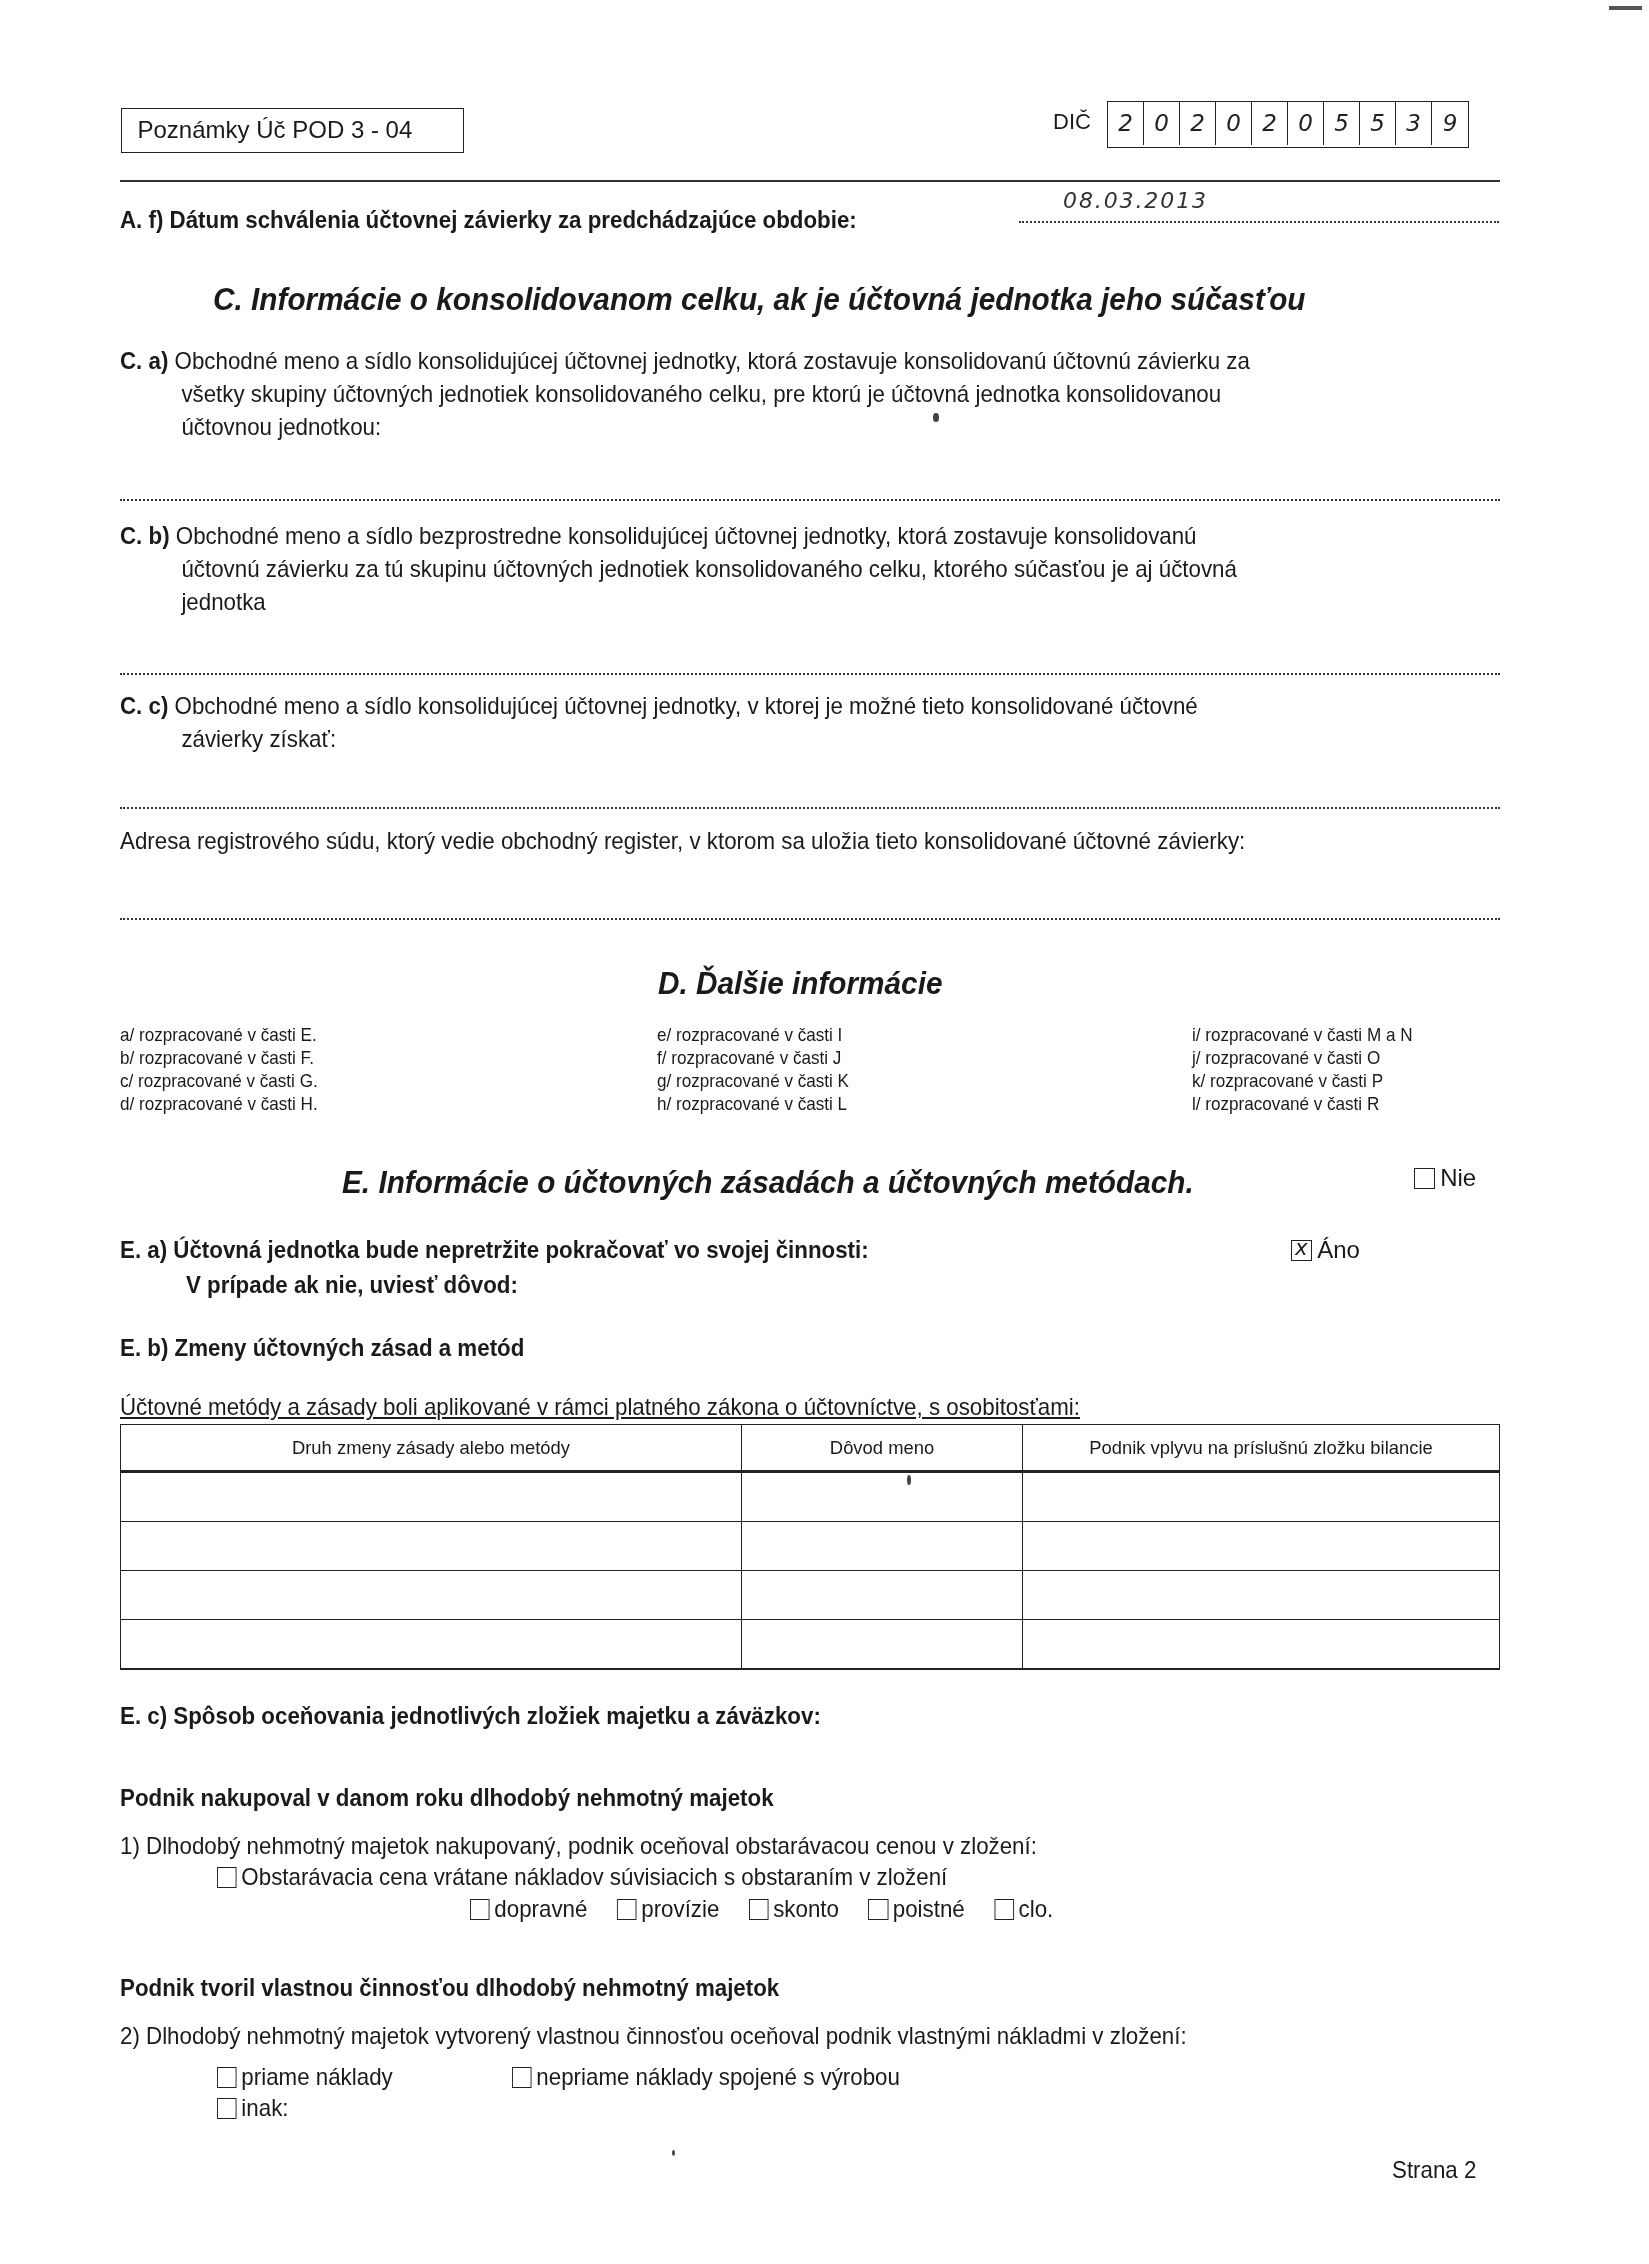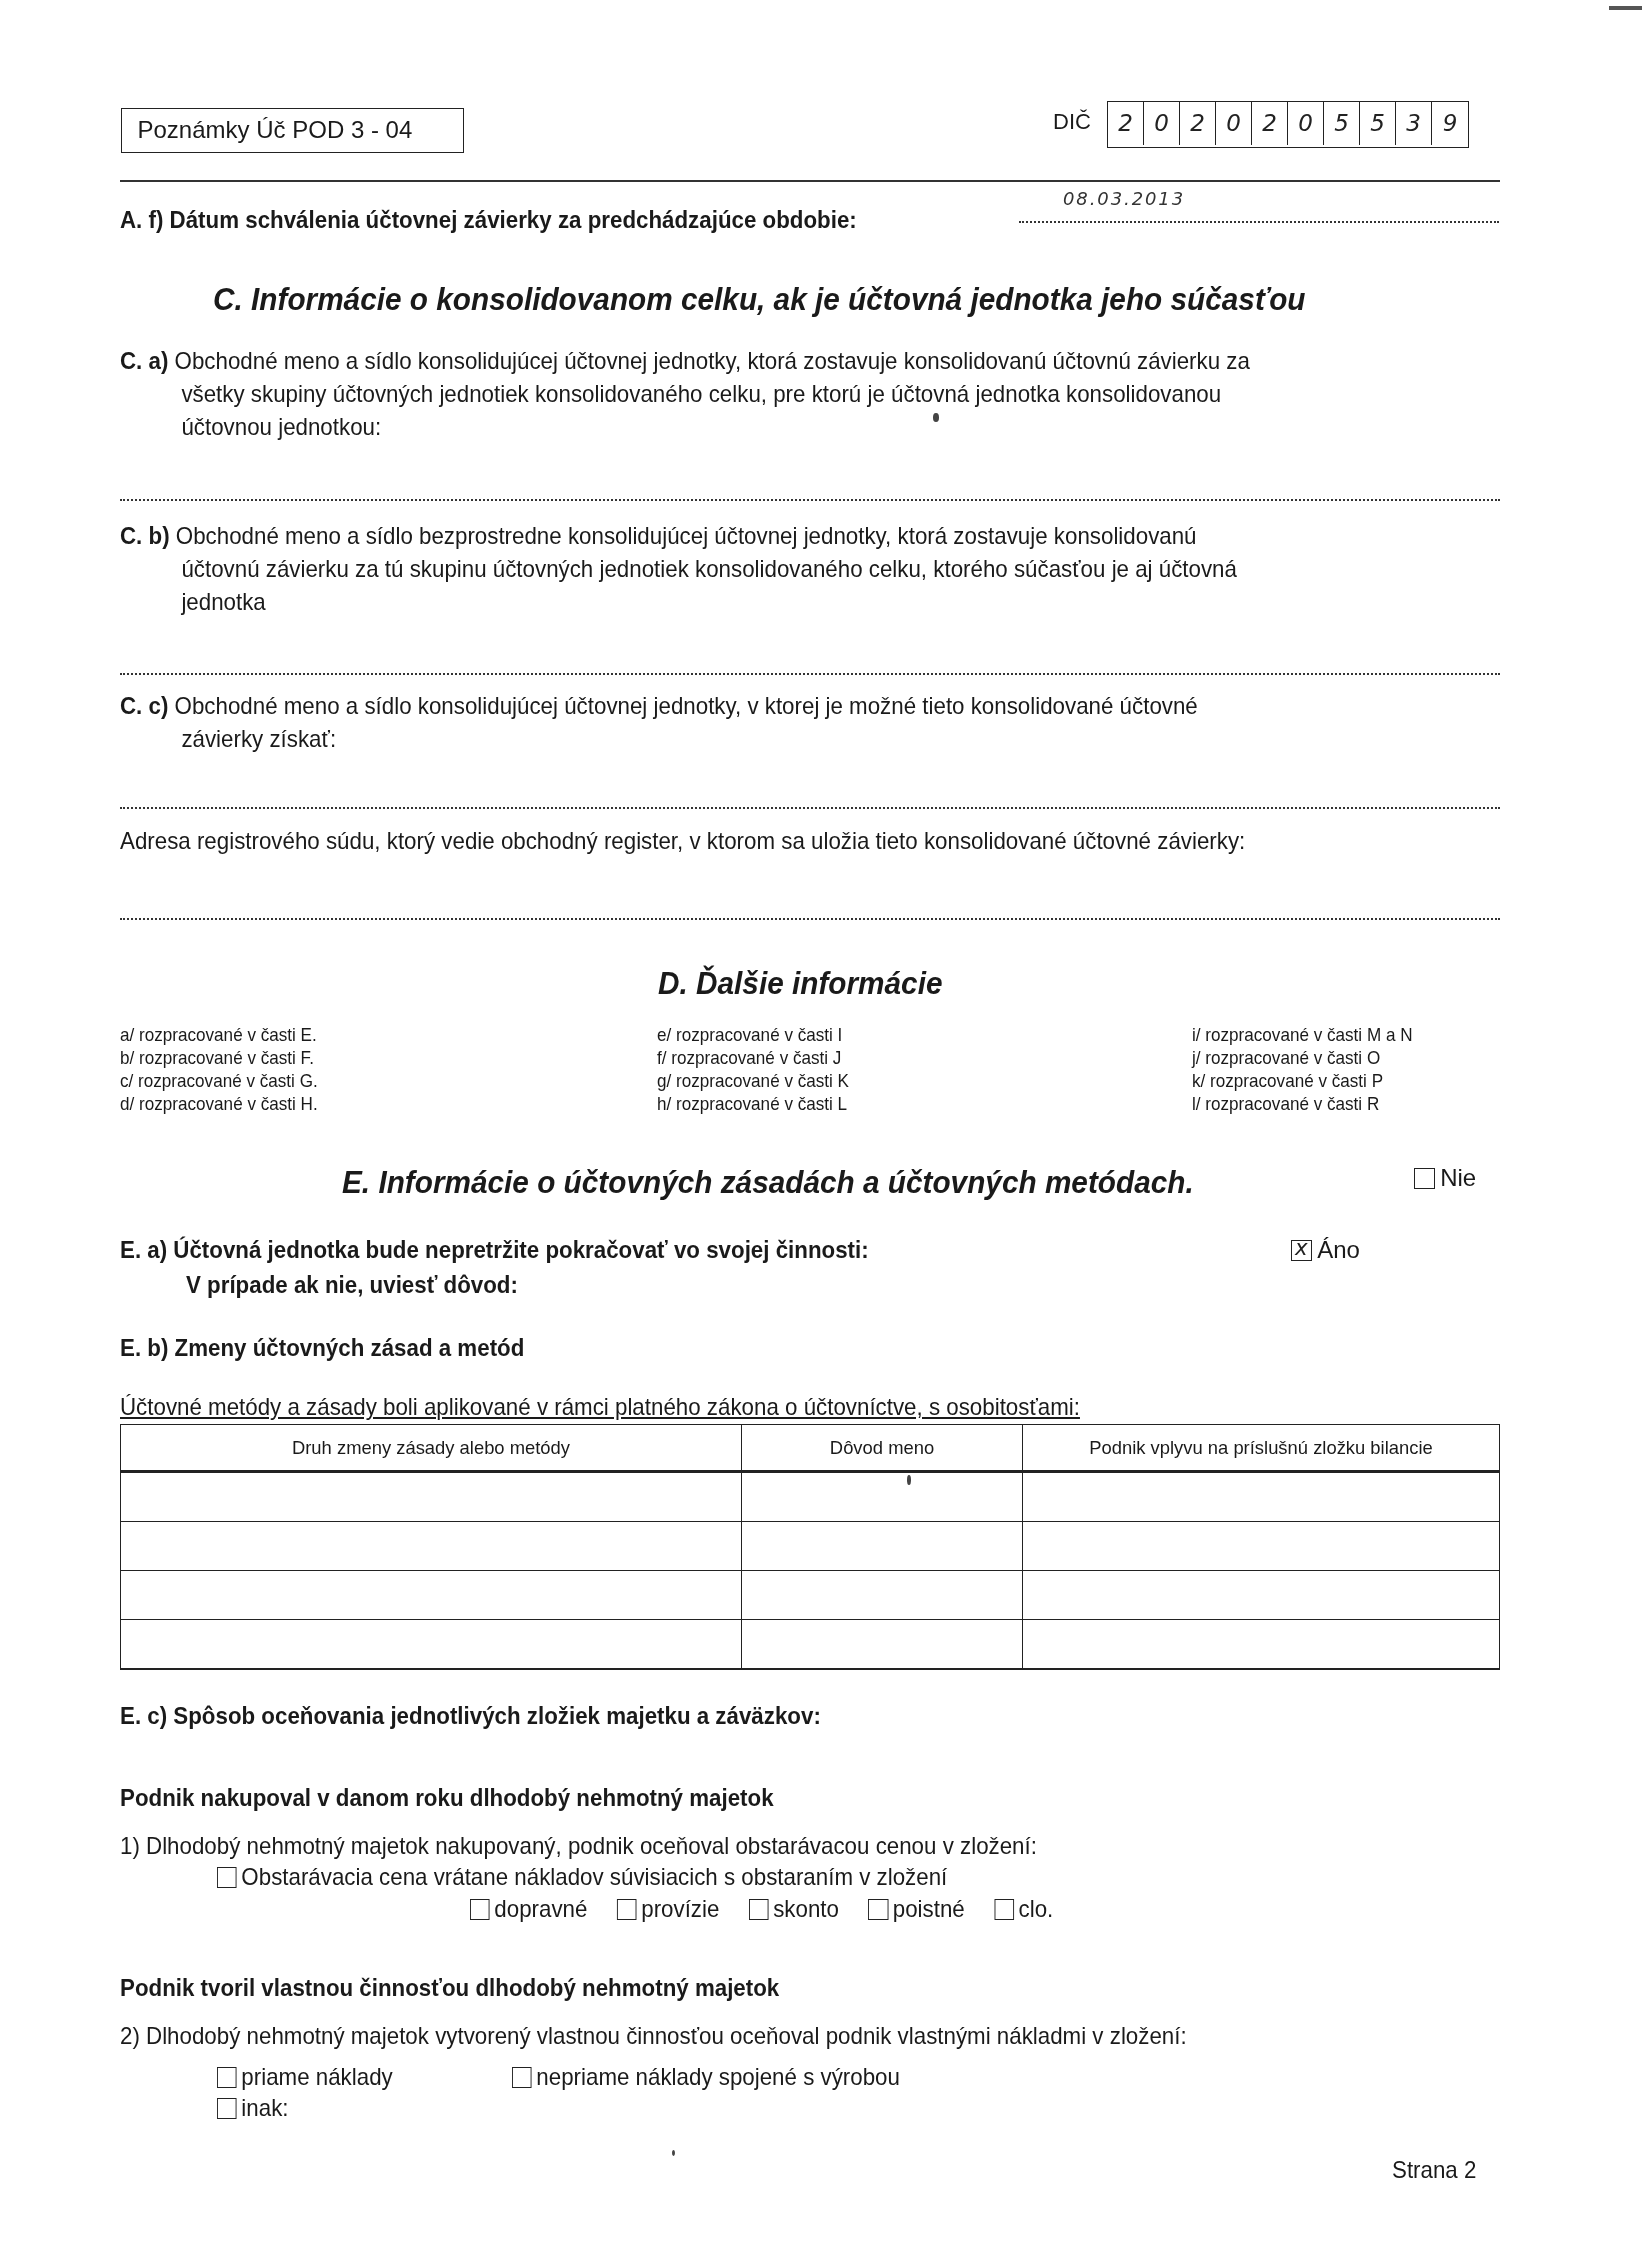--- a/index.html
+++ b/index.html
@@ -31,21 +31,21 @@
     position: absolute; left: 120px; width: 1380px; top: 180px; height: 1.9px; background: #333;
   }
   .bold { font-weight: bold; }
   .line-q { position: absolute; font-size: 24px; white-space: nowrap; }
   .cond { transform: scaleX(0.93); transform-origin: left; }
   .dots {
     position: absolute; height: 0; border-bottom: 2.4px dotted #333;
   }
   .handwritten {
     position: absolute; font-family: "DejaVu Sans", sans-serif; font-style: italic;
-    font-size: 18px; color: #333; letter-spacing: 1.9px;
+    font-size: 22px; color: #333; letter-spacing: 1.9px;
   }
   .section-title {
     position: absolute; font-weight: bold; font-style: italic; font-size: 32px; white-space: nowrap;
   }
   .para { position: absolute; font-size: 24px; line-height: 33px; }
   .para .lbl { font-weight: bold; }
   .indent { padding-left: 66px; }
   .dlist { position: absolute; font-size: 18.4px; line-height: 23px; }
   .checkbox {
     display: inline-block; width: 21.3px; height: 21.3px; border: 1.9px solid #222;

